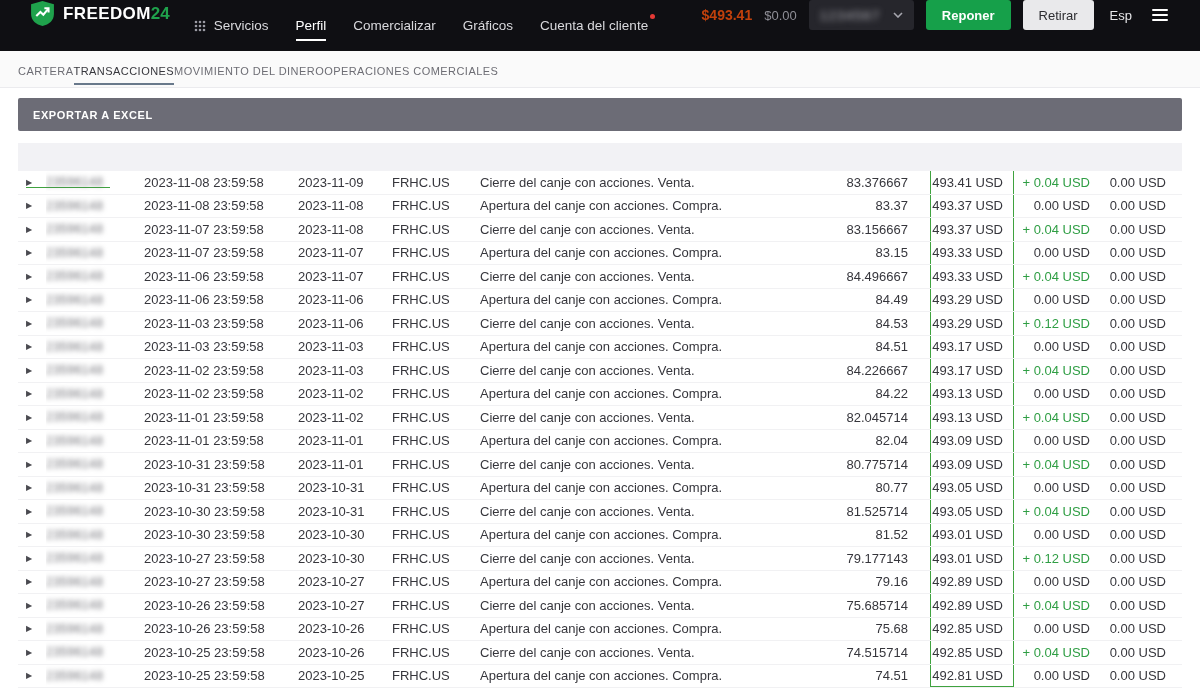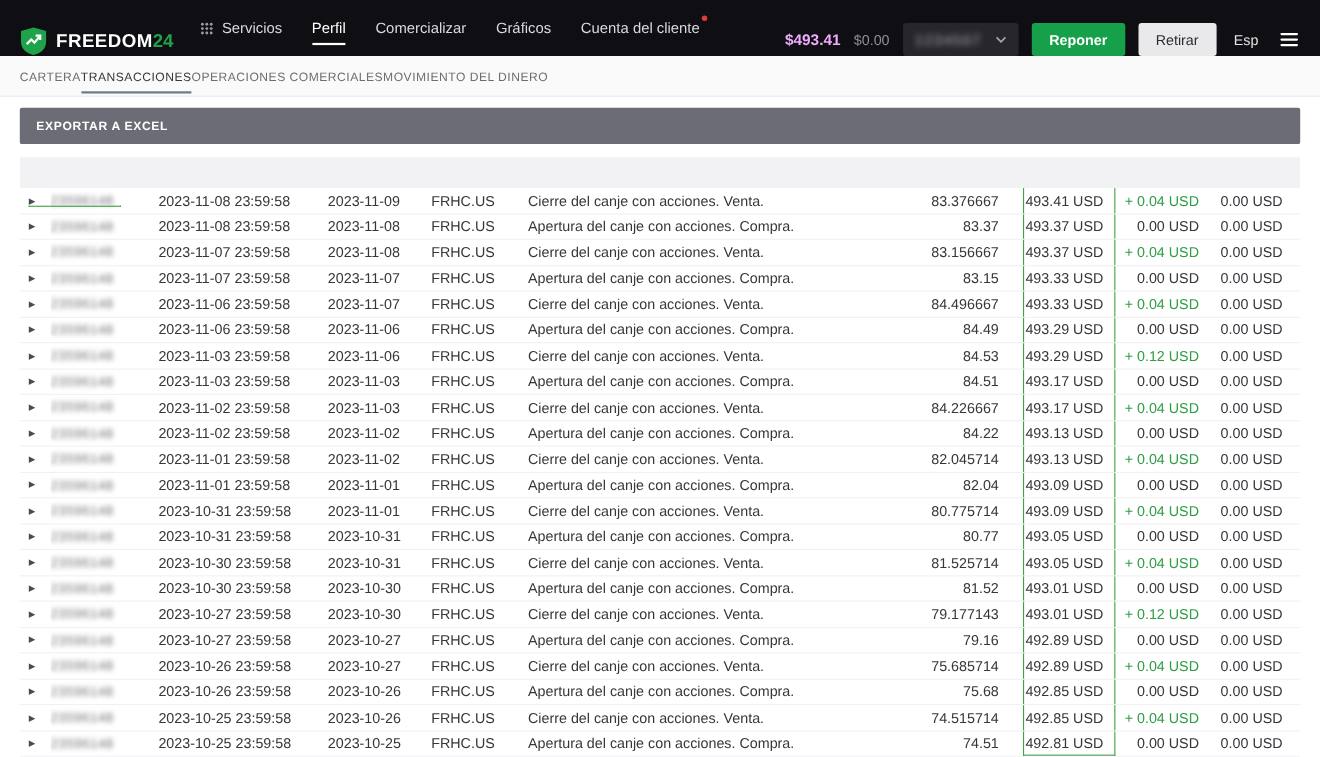--- a/index.html
+++ b/index.html
@@ -12,33 +12,33 @@
     --topbar-bg:#0f0f13;
     --export-bar-bg:#6c6c76;
   }
   html,body{margin:0;padding:0;}
   body{
     width:1200px;height:688px;overflow:hidden;background:#fff;
     font-family:"Liberation Sans","DejaVu Sans",sans-serif;
     -webkit-font-smoothing:antialiased;
   }
   
-  .topbar{height:51px;background:var(--topbar-bg);display:flex;align-items:flex-end;
-    padding:0 18px;box-sizing:border-box;}
+  .topbar{height:51px;background:var(--topbar-bg);display:flex;align-items:flex-start;
+    padding:0 30px;box-sizing:border-box;}
   .logo{display:flex;align-items:center;gap:8px;margin-right:24px;cursor:pointer;}
   .logo-text{font-size:17px;font-weight:bold;color:#fff;letter-spacing:.4px;}
   .logo-num{font-size:17px;font-weight:bold;color:var(--brand-green);}
   .main-nav{display:flex;align-items:center;gap:27px;height:100%;}
   .nav-item{color:#d9d9dd;font-size:13.5px;cursor:pointer;display:flex;align-items:center;
     gap:8px;position:relative;padding:8px 0 6px;border-bottom:2px solid transparent;}
   .nav-item.active{color:#fff;border-bottom-color:#fff;}
   .nav-badge{position:absolute;top:4px;right:-7px;width:5px;height:5px;border-radius:50%;
     background:var(--badge-red);}
   .top-right{margin-left:auto;display:flex;align-items:center;gap:12px;}
-  .balance{color:#f0abfc;font-size:14px;font-weight:700;}
+  .balance{color:#c2410c;font-size:14px;font-weight:700;}
   .balance-sub{color:#8e8e96;font-size:13px;}
   .account-pill{background:#26262c;border-radius:3px;height:30px;display:flex;
     align-items:center;gap:12px;padding:0 11px;cursor:pointer;}
   .masked-acc{filter:blur(3px);color:#b5b5bc;font-size:13px;letter-spacing:1.5px;}
   .btn{height:30px;border:none;border-radius:3px;padding:0 16px;font-size:13px;
     cursor:pointer;font-family:inherit;}
   .btn-green{background:var(--button-green);color:#fff;font-weight:600;}
   .btn-gray{background:#e9e9eb;color:#2c2c30;}
   .lang{color:#e5e5e8;font-size:13px;margin-left:4px;cursor:pointer;}
   .burger{display:flex;flex-direction:column;gap:3px;cursor:pointer;margin-left:6px;padding:4px 2px;}
@@ -147,22 +147,22 @@
       <span></span>
         <span></span>
         <span></span>
     </div>
   </div>
 </header>
 
 <nav class="tabs">
   <div class="tab">CARTERA</div>
   <div class="tab active">TRANSACCIONES</div>
+  <div class="tab">MOVIMIENTO DEL DINERO</div>
   <div class="tab">OPERACIONES COMERCIALES</div>
-  <div class="tab">MOVIMIENTO DEL DINERO</div>
 </nav>
 
 <div class="export-bar">EXPORTAR A EXCEL</div>
 
 <div class="table-wrap">
   <div class="thead">
     <div class="cell c-arrow"></div>
     <div class="cell c-num">Número</div>
     <div class="cell c-fecha">Fecha</div>
     <div class="cell c-calc">Cálculos</div>

